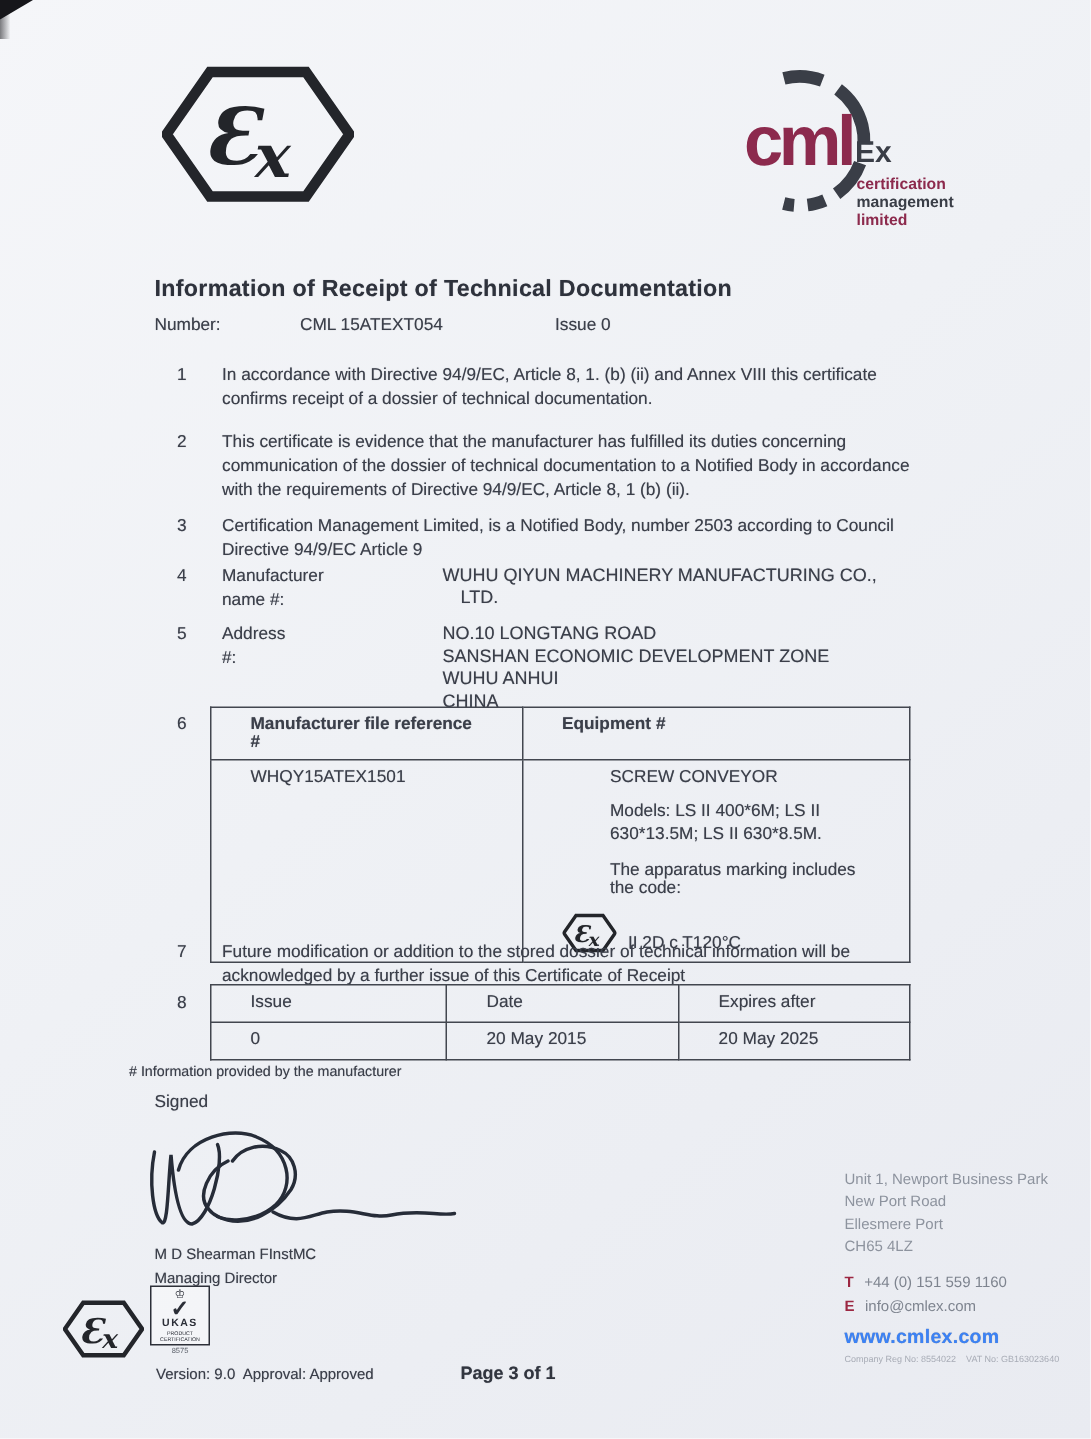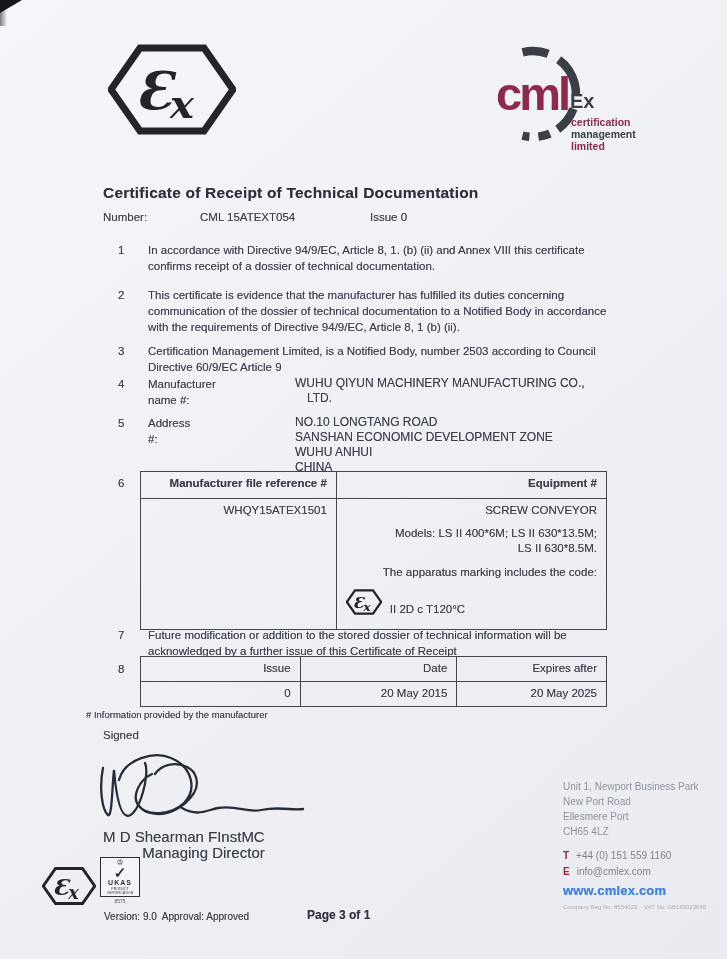--- a/index.html
+++ b/index.html
@@ -21,36 +21,36 @@
   .numrow .iss{position:absolute;left:267px;}
 
   .clause{font-size:11.5px;line-height:16px;}
   .clause .n{position:absolute;left:118px;}
   .clause .t{position:absolute;left:148px;width:466px;}
 
   .kv-label{position:absolute;left:148px;font-size:11.5px;}
   .kv-value{position:absolute;left:295px;font-size:12px;line-height:15px;width:320px;}
 
   table.doc{border-collapse:collapse;font-size:11.5px;color:#3b3f4a;}
-  table.doc td,table.doc th{border:1.3px solid #42464f;vertical-align:top;text-align:right;padding:5px 9px;}
+  table.doc td,table.doc th{border:1.3px solid #42464f;vertical-align:top;text-align:left;padding:5px 26px;}
   .eqtable{left:140px;top:471px;width:467px;}
   .eqtable th{font-weight:bold;height:16px;}
   .eqtable td.c1{width:176px;}
   .eqtable td.c2{width:250px;}
   .eq-line{margin-bottom:10px;margin-left:32px;}
   .markrow{display:flex;align-items:flex-end;gap:8px;margin-top:4px;}
   .markrow .code{font-size:11.5px;padding-bottom:1px;}
 
   .istable{left:140px;top:656px;width:467px;}
   .istable td{height:14px;}
   .istable .ca{width:140px;margin-left:44px;}.istable .cb{width:137px;}.istable .cc{width:130px;}
 
   .footnote{left:86px;top:709px;font-size:9.5px;text-align:center;}
   .signed{left:103px;top:729px;font-size:11.5px;}
-  .signame{left:103px;top:829px;font-size:15px;line-height:16px;text-align:right;}
+  .signame{left:103px;top:829px;font-size:10px;line-height:16px;}
 
   .verline{left:104px;top:911px;font-size:10px;white-space:pre;}
   .pageline{left:307px;top:908px;font-size:12px;font-weight:bold;color:#31353f;}
 
   .fr{left:563px;font-size:10px;color:#8d939e;line-height:15px;}
   .fr-contact{left:563px;font-size:10px;color:#7e848f;}
   .fr-contact b{color:#9c2742;font-weight:bold;margin-right:7px;}
   .website{left:563px;top:883px;font-size:13px;font-weight:bold;color:#3b82f6;letter-spacing:.2px;}
   .reg{left:563px;top:904px;font-size:6px;color:#a8acb6;white-space:pre;}
 
@@ -76,38 +76,38 @@
 
 <svg class="abs" style="left:481px;top:40px" width="168" height="112" viewBox="0 0 168 112">
   <circle cx="52" cy="54" r="43" fill="none" stroke="#3a3e47" stroke-width="8.5" stroke-dasharray="26 12 42 13 26 9 12 9 7 300" transform="rotate(-104 52 54)"></circle>
   <text x="15" y="70" font-family="Liberation Sans, sans-serif" font-weight="bold" font-size="47" letter-spacing="-3" fill="#8c2a4d">cml</text>
   <text x="89" y="68" font-family="Liberation Sans, sans-serif" font-weight="bold" font-size="20" fill="#3a3e47">Ex</text>
   <text x="90" y="86" font-family="Liberation Sans, sans-serif" font-weight="bold" font-size="10.5" fill="#8c2a4d">certification</text>
   <text x="90" y="98" font-family="Liberation Sans, sans-serif" font-weight="bold" font-size="10.5" fill="#3a3e47">management</text>
   <text x="90" y="110" font-family="Liberation Sans, sans-serif" font-weight="bold" font-size="10.5" fill="#8c2a4d">limited</text>
 </svg>
 
-<div class="abs title soft">Certificate of Receipt of Technical Documentation</div>
+<div class="abs title soft">Information of Receipt of Technical Documentation</div>
 <div class="abs numrow">
   <span class="lbl soft">Number:</span>
   <span class="val soft">CML 15ATEXT054</span>
   <span class="iss soft">Issue 0</span>
 </div>
 
 <div class="abs clause" style="top:242px">
   <span class="n soft">1</span>
   <span class="t soft">In accordance with Directive 94/9/EC, Article 8, 1. (b) (ii) and Annex VIII this certificate confirms receipt of a dossier of technical documentation.</span>
 </div>
 <div class="abs clause" style="top:287px">
   <span class="n soft">2</span>
   <span class="t soft">This certificate is evidence that the manufacturer has fulfilled its duties concerning communication of the dossier of technical documentation to a Notified Body in accordance with the requirements of Directive 94/9/EC, Article 8, 1 (b) (ii).</span>
 </div>
 <div class="abs clause" style="top:343px">
   <span class="n soft">3</span>
-  <span class="t soft">Certification Management Limited, is a Notified Body, number 2503 according to Council Directive 60/9/EC Article 9</span>
+  <span class="t soft">Certification Management Limited, is a Notified Body, number 2503 according to Council Directive 94/9/EC Article 9</span>
 </div>
 
 <div class="abs clause" style="top:376px">
   <span class="n soft">4</span>
   <span class="kv-label soft">Manufacturer name #:</span>
   <span class="kv-value soft"><span>WUHU QIYUN MACHINERY MANUFACTURING CO.,</span><br>
     <span style="padding-left:12px">LTD.</span>
   </span>
 </div>
 

